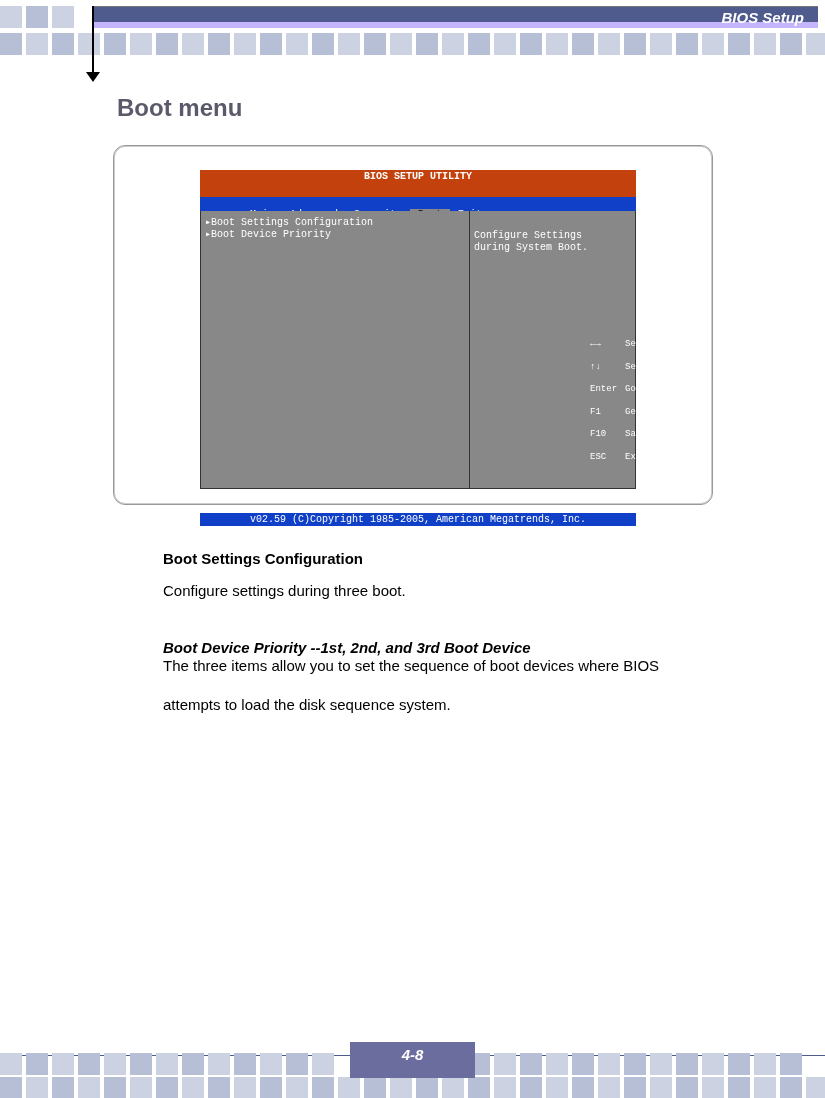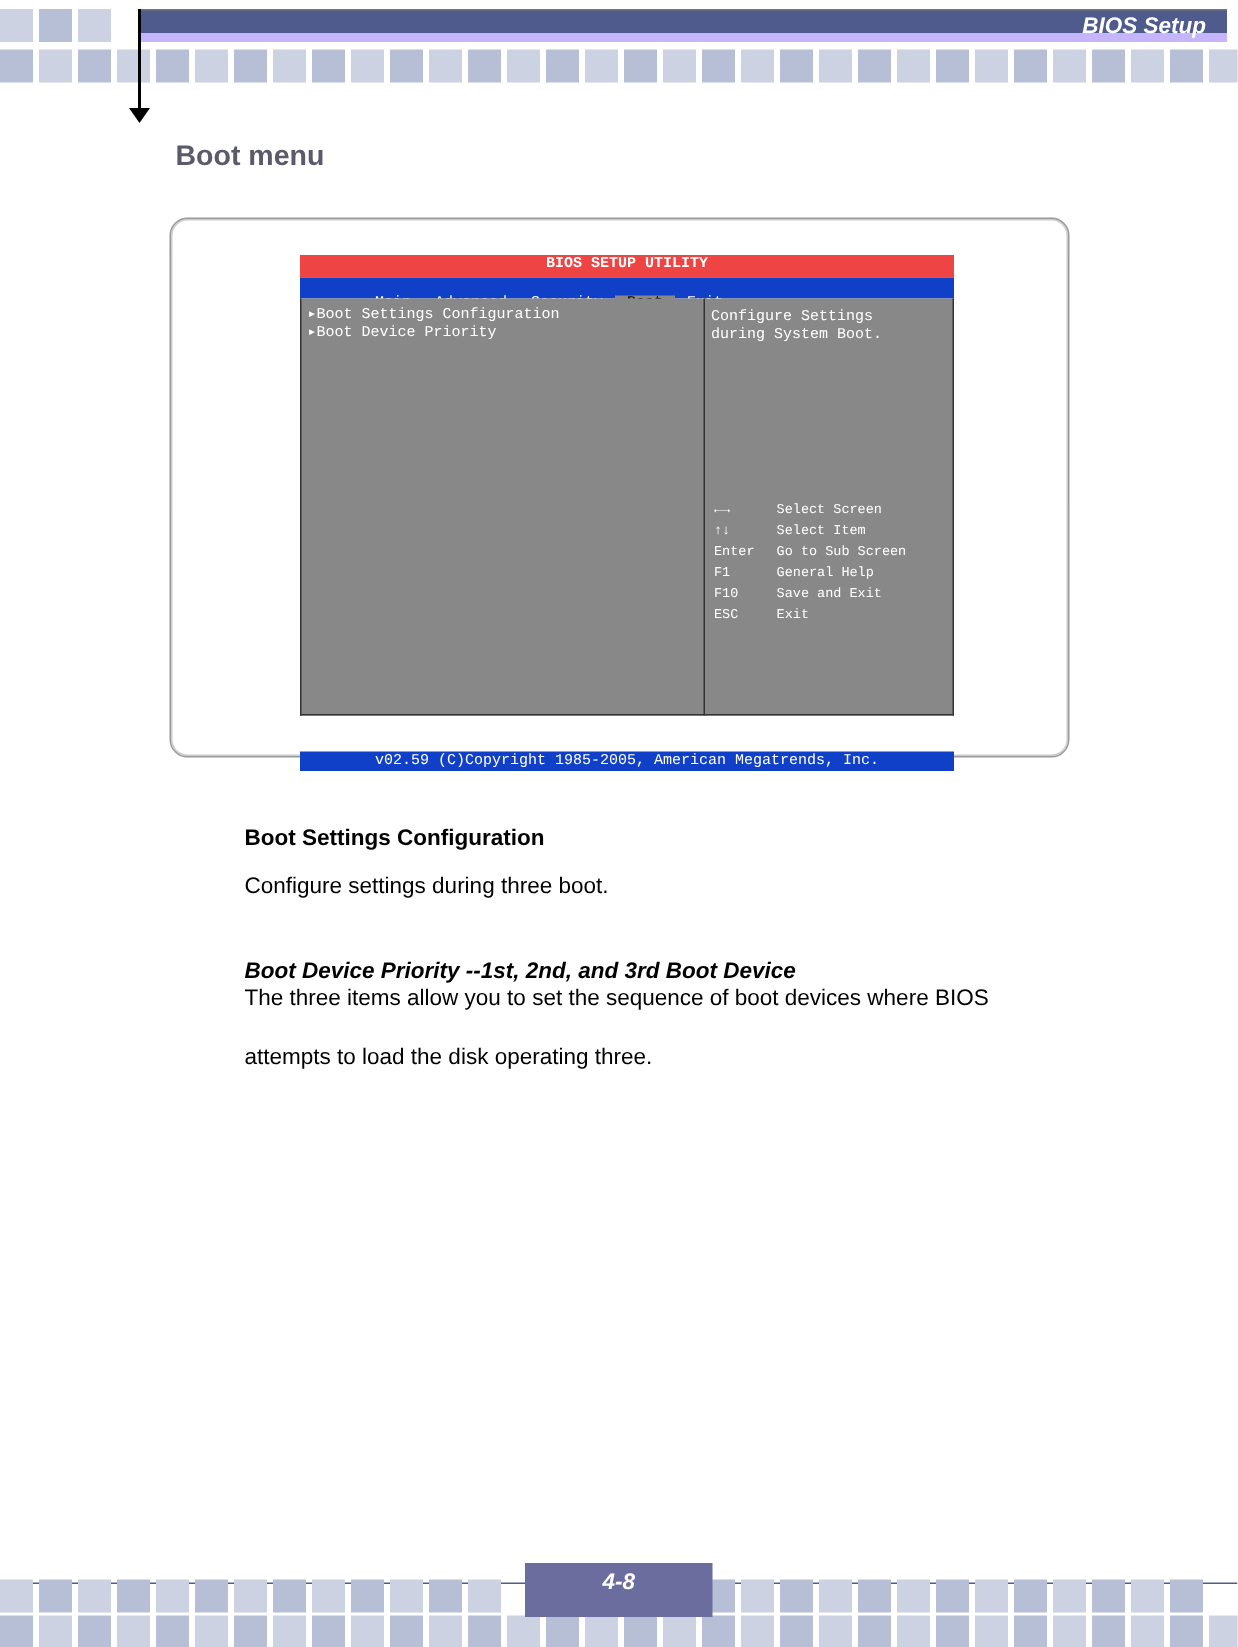--- a/index.html
+++ b/index.html
@@ -16,33 +16,33 @@
   .header-bar { position: absolute; top: 6px; left: 92px; width: 726px; height: 22px; background: #4f5b8d; border-top: 1px solid #777; border-bottom: 6px solid #c4b5fd; }
   .header-title { position: absolute; right: 14px; top: 2px; color: #fff; font-weight: bold; font-style: italic; font-size: 15px; }
   .square-row { position: absolute; height: 22px; }
   .square { width: 22px; height: 22px; display: inline-block; margin-right: 4px; }
   .sA { background: #cdd2e2; }
   .sB { background: #b7bfd6; }
 
   .arrow-line { position: absolute; top: 6px; left: 92px; width: 2px; height: 70px; background: #000; }
   .arrow-head { position: absolute; top: 72px; left: 86px; width: 0; height: 0; border-left: 7px solid transparent; border-right: 7px solid transparent; border-top: 10px solid #000; }
 
-  .section-title { position: absolute; top: 94px; left: 117px; font-size: 19px; font-weight: bold; color: #5a5a6b; }
+  .section-title { position: absolute; top: 94px; left: 117px; font-size: 24px; font-weight: bold; color: #5a5a6b; }
 
   .figure-frame { position: absolute; top: 145px; left: 113px; width: 600px; height: 360px; border: 1px solid #999; border-radius: 12px; box-shadow: inset 0 0 0 1px #ccc; }
 
   .bios-window { position: absolute; top: 24px; left: 86px; width: 436px; height: 318px; font-family: "Courier New", monospace; font-size: 10px; line-height: 12px; color: #ccc; }
-  .bios-window .bw-title { background: #ef4444; color: #fff; text-align: center; font-weight: bold; height: 15px; line-height: 13px; font-size: 10px; }
+  .bios-window .bw-title { background: #c2410c; color: #fff; text-align: center; font-weight: bold; height: 27px; line-height: 13px; font-size: 10px; }
   .bios-window .bw-menu { background: #1040c8; color: #fff; height: 14px; white-space: pre; padding-left: 6px; }
   .bios-window .bw-menu .tab { display: inline-block; padding: 0 8px; color: #fff; }
   .bios-window .bw-menu .active { background: #888; color: #000; }
   .bw-body { display: flex; height: 278px; }
   .bw-left { width: 270px; background: #888; border: 1px solid #333; border-top: none; padding: 6px 4px; color: #fff; }
   .bw-left .item::before { content: "\25B8 "; }
-  .bw-right { width: 166px; background: #888; border: 1px solid #333; border-top: none; border-left: none; padding: 7px 4px; color: #fff; display: flex; flex-direction: column; }
+  .bw-right { width: 166px; background: #888; border: 1px solid #333; border-top: none; border-left: none; padding: 19px 4px; color: #fff; display: flex; }
   .bw-right .help { color: #fff; flex: 0 0 auto; }
   .bw-right .keys { margin-top: 102px; color: #fff; }
   .bw-right .keys td { padding-right: 6px; white-space: nowrap; font-size: 9px; }
   .bw-footer { background: #1040c8; color: #fff; height: 13px; text-align: center; font-size: 10px; line-height: 13px; margin-top: 24px; }
 
   .body-text { position: absolute; left: 163px; width: 560px; font-size: 15px; color: #000; }
   .bt1 { top: 550px; font-weight: bold; }
   .bt2 { top: 582px; }
   .bt3 { top: 639px; font-weight: bold; font-style: italic; }
   .bt4 { top: 657px; }
@@ -121,21 +121,21 @@
       </div>
     </div>
     <div class="bw-footer">v02.59 (C)Copyright 1985-2005, American Megatrends, Inc.</div>
   </div>
 </div>
 
 <div class="body-text bt1">Boot Settings Configuration</div>
 <div class="body-text bt2">Configure settings during three boot.</div>
 <div class="body-text bt3">Boot Device Priority --1st, 2nd, and 3rd Boot Device</div>
 <div class="body-text bt4">The three items allow you to set the sequence of boot devices where BIOS</div>
-<div class="body-text bt5">attempts to load the disk operating three.</div>
+<div class="body-text bt5">attempts to load the disk sequence system.</div>
 
 <div class="page-footer">
   <div class="footer-line"></div>
   <div class="square-row footer-square-row1" style="left:0; width:825px; white-space:nowrap; position:absolute;">
     <span class="square sA"></span><span class="square sB"></span><span class="square sA"></span><span class="square sB"></span><span class="square sA"></span><span class="square sB"></span><span class="square sA"></span><span class="square sB"></span><span class="square sA"></span><span class="square sB"></span><span class="square sA"></span><span class="square sB"></span><span class="square sA"></span><span style="display:inline-block;width:130px;"></span><span class="square sB"></span><span class="square sA"></span><span class="square sB"></span><span class="square sA"></span><span class="square sB"></span><span class="square sA"></span><span class="square sB"></span><span class="square sA"></span><span class="square sB"></span><span class="square sA"></span><span class="square sB"></span><span class="square sA"></span><span class="square sB"></span>
   </div>
   <div class="square-row footer-square-row2" style="left:0; width:825px; white-space:nowrap; position:absolute;">
     <span class="square sB"></span><span class="square sA"></span><span class="square sB"></span><span class="square sA"></span><span class="square sB"></span><span class="square sA"></span><span class="square sB"></span><span class="square sA"></span><span class="square sB"></span><span class="square sA"></span><span class="square sB"></span><span class="square sA"></span><span class="square sB"></span><span class="square sA"></span><span class="square sB"></span><span class="square sA"></span><span class="square sB"></span><span class="square sA"></span><span class="square sB"></span><span class="square sA"></span><span class="square sB"></span><span class="square sA"></span><span class="square sB"></span><span class="square sA"></span><span class="square sB"></span><span class="square sA"></span><span class="square sB"></span><span class="square sA"></span><span class="square sB"></span><span class="square sA"></span><span class="square sB"></span><span class="square sA"></span>
   </div>
   <div class="footer-page-box">4-8</div>

